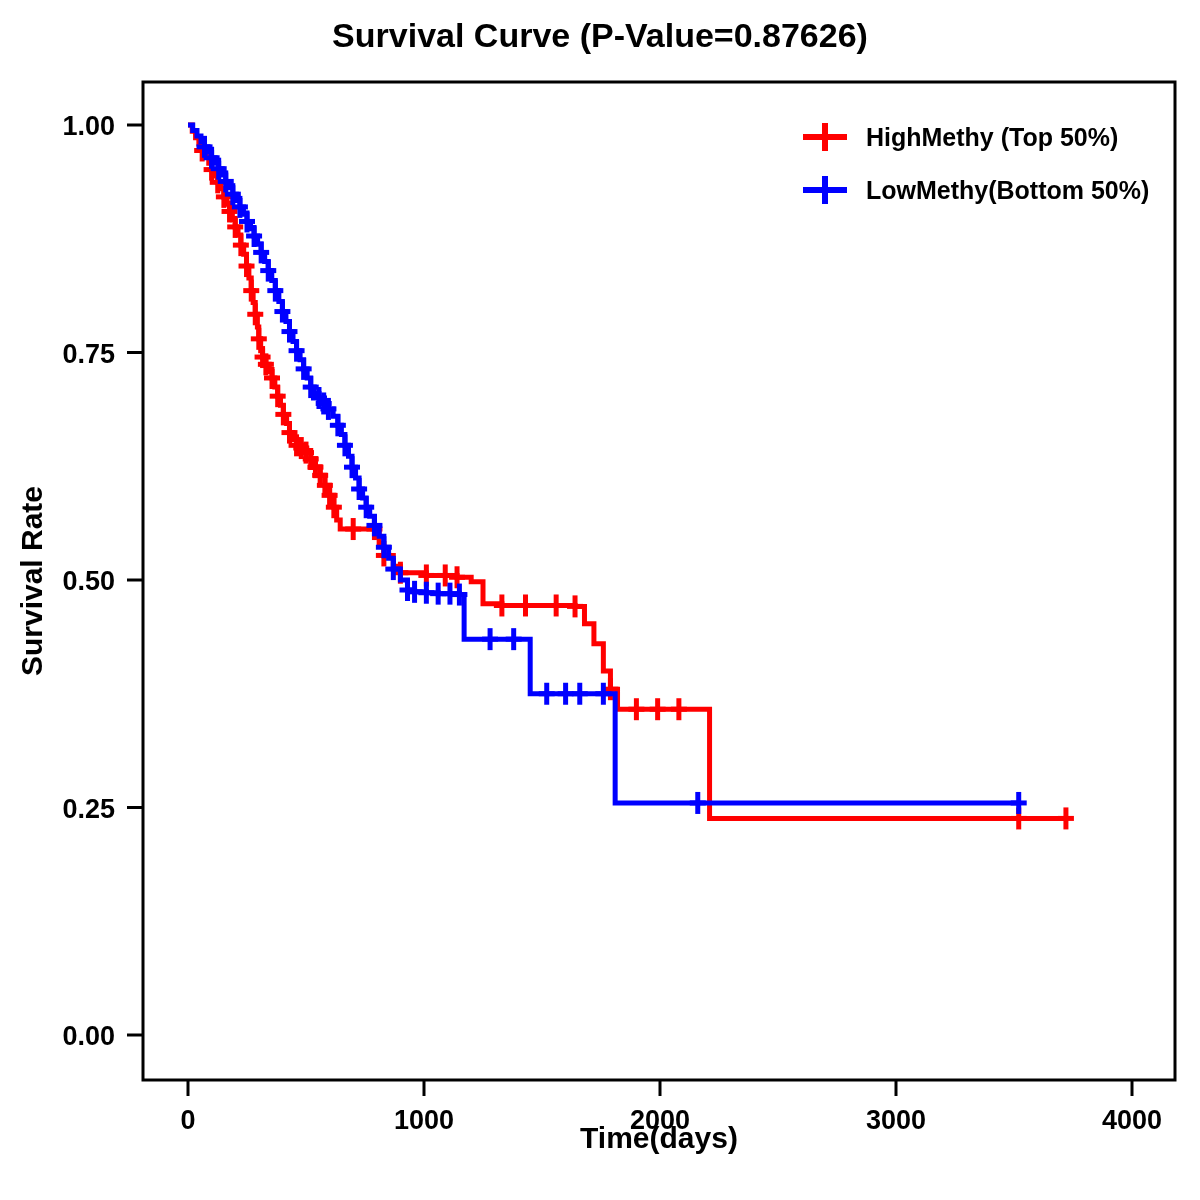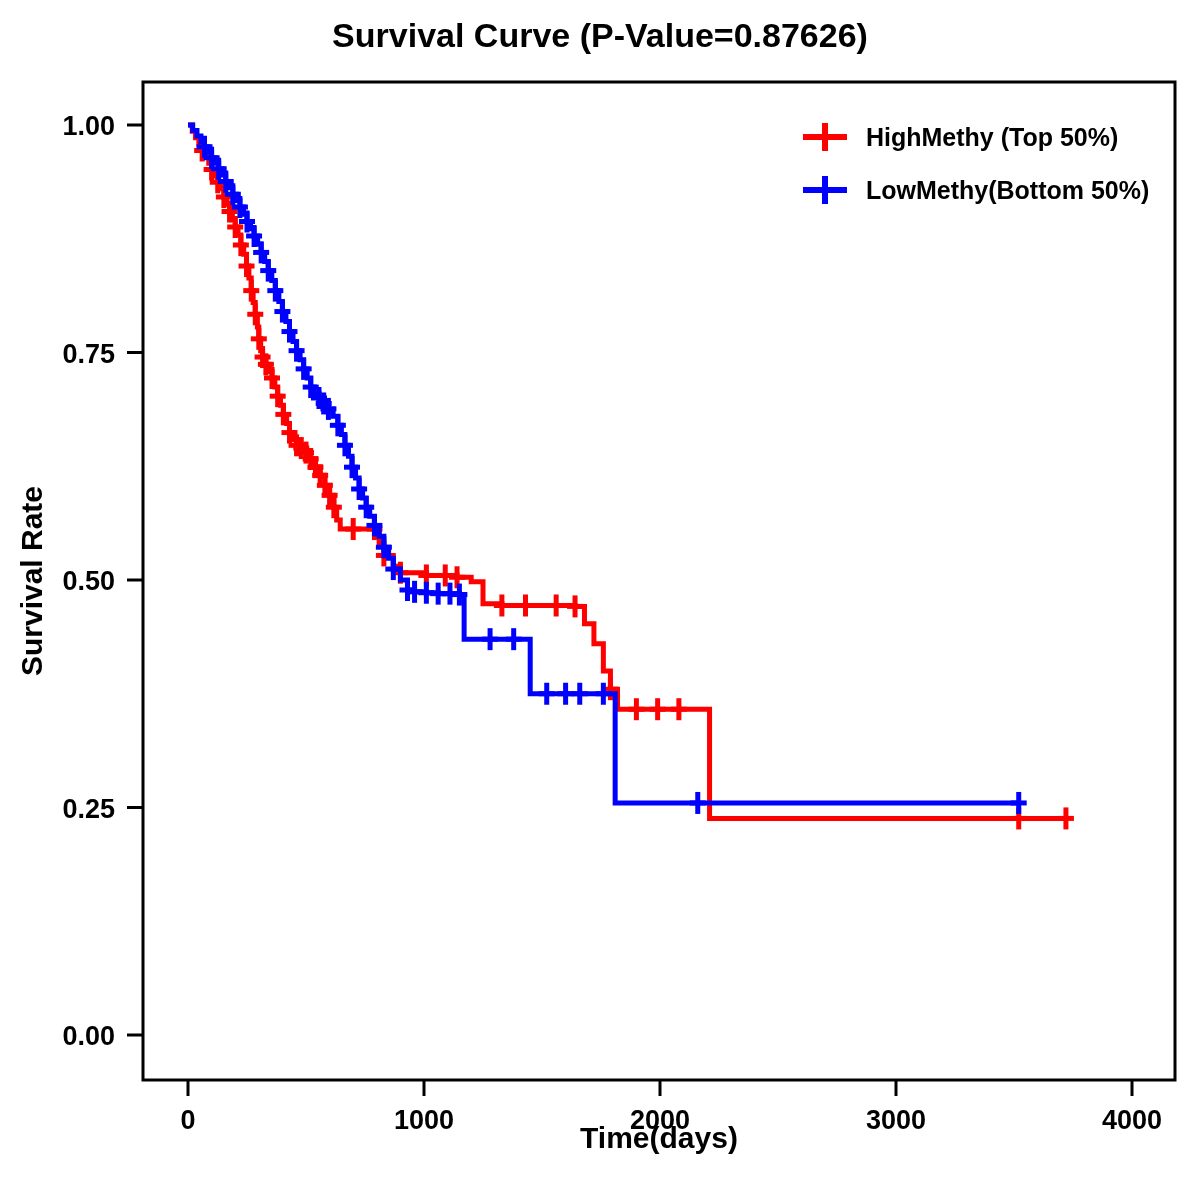--- a/index.html
+++ b/index.html
@@ -7,21 +7,20 @@
     padding: 0;
     background: #ffffff;
   }
   #page {
     position: relative;
     width: 1200px;
     height: 1200px;
     background: #ffffff;
     font-family: "Liberation Sans", sans-serif;
     overflow: hidden;
-    border-radius: 29px;
   }
   #chart-title {
     position: absolute;
     top: 16px;
     left: 0;
     width: 1200px;
     text-align: center;
     font-size: 34px;
     font-weight: bold;
     color: #000000;

